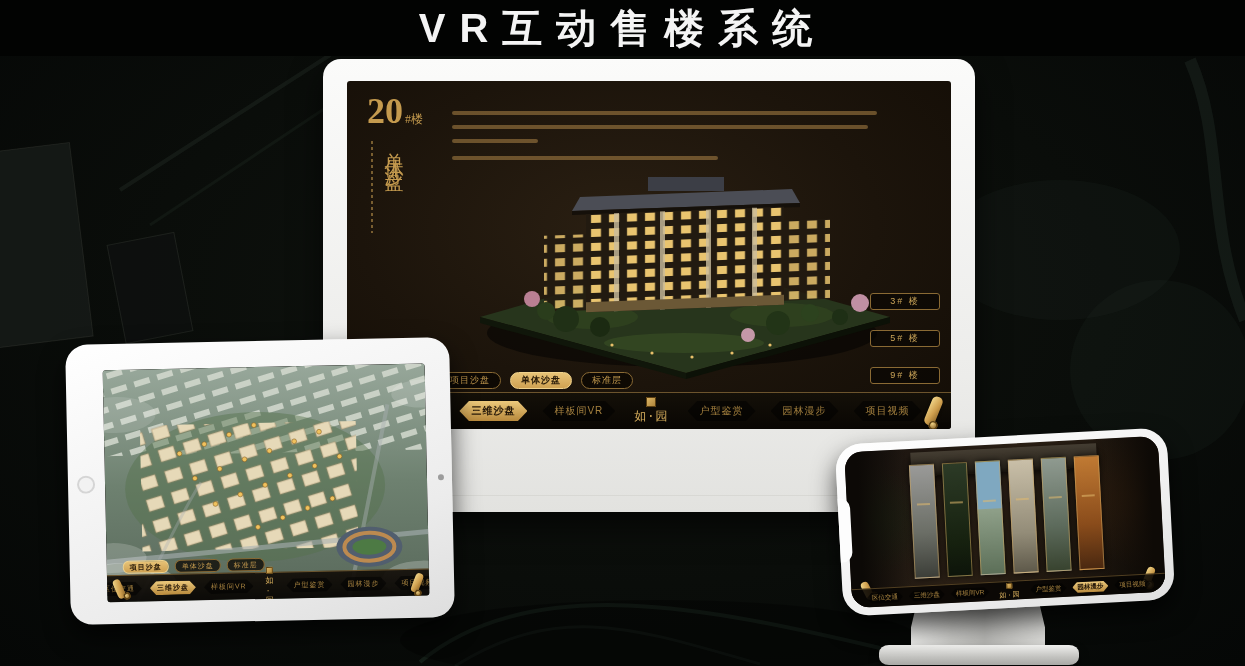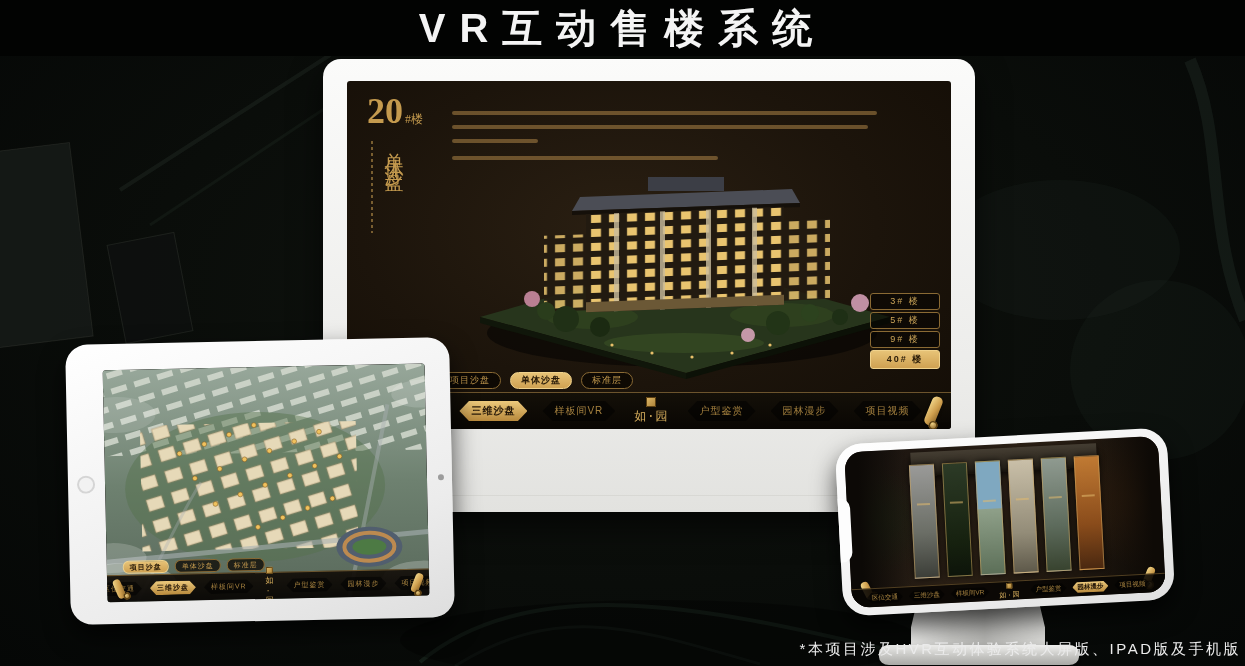--- a/index.html
+++ b/index.html
@@ -30,21 +30,21 @@
                 background:linear-gradient(180deg,#f0f0ee,#c2c2bf 60%,#a9a9a6);box-shadow:0 6px 10px rgba(0,0,0,.55);}
   
   .unit-title{position:absolute;left:20px;top:12px;color:#c49a4e;font-family:"Liberation Serif","DejaVu Serif",serif;}
   .unit-number{font-size:36px;font-weight:bold;line-height:1;margin-top:28px;}
   .unit-suffix{font-size:12px;margin-left:2px;}
   .unit-vert{position:absolute;left:34px;top:56px;writing-mode:vertical-rl;font-size:19px;letter-spacing:7px;
              color:#c49a4e;font-family:"Liberation Serif","DejaVu Serif",serif;}
   .unit-vert-bar{position:absolute;left:24px;top:60px;width:2px;height:92px;
                  background:repeating-linear-gradient(180deg,rgba(196,154,78,.55) 0 3px,transparent 3px 6px);}
   .desc-line{position:absolute;height:4px;border-radius:2px;background:rgba(186,142,76,.5);}
-  .floor-buttons{position:absolute;left:523px;top:212px;width:70px;display:flex;flex-direction:column;gap:2px;}
+  .floor-buttons{position:absolute;left:523px;top:212px;width:70px;display:flex;flex-direction:column;gap:20px;}
   .floor-btn{height:15px;display:flex;align-items:center;justify-content:center;font-size:9px;letter-spacing:2px;
              color:#caa458;background:rgba(5,3,1,.55);border:1px solid #8a6a34;border-radius:3px;cursor:pointer;}
   .floor-btn.active{height:17px;background:linear-gradient(180deg,#e7c377,#cfa152);color:#2a1c08;
                     border-color:#f0d28c;font-weight:bold;}
   .view-tabs{position:absolute;left:92px;bottom:40px;display:flex;gap:9px;}
   .view-tab{height:15px;padding:0 10px;display:flex;align-items:center;font-size:9px;letter-spacing:1px;
             color:#c49a4e;border:1px solid #8a6a34;border-radius:9px;background:rgba(10,6,2,.75);cursor:pointer;}
   .view-tab.active{background:linear-gradient(180deg,#e7c377,#cfa152);color:#281a08;border-color:#f0d28c;font-weight:bold;}
   .navbar{position:absolute;left:0;right:0;bottom:0;height:36px;z-index:2;
           background:linear-gradient(180deg,#141008,#090603);border-top:1px solid rgba(190,150,80,.55);
@@ -326,14 +326,13 @@
         <div class="nav-item">户型鉴赏</div>
         <div class="nav-item active">园林漫步</div>
         <div class="nav-item">项目视频</div>
       </div>
       <div class="scroll-icon left"></div>
       <div class="scroll-icon right"></div>
     </div>
     <div class="phone-notch"></div>
   </div>
 
-  <div class="footnote">*本项目涉及HVR互动体验系统大屏版、IPAD版及手机版</div>
 </div>
 
 </body></html>

